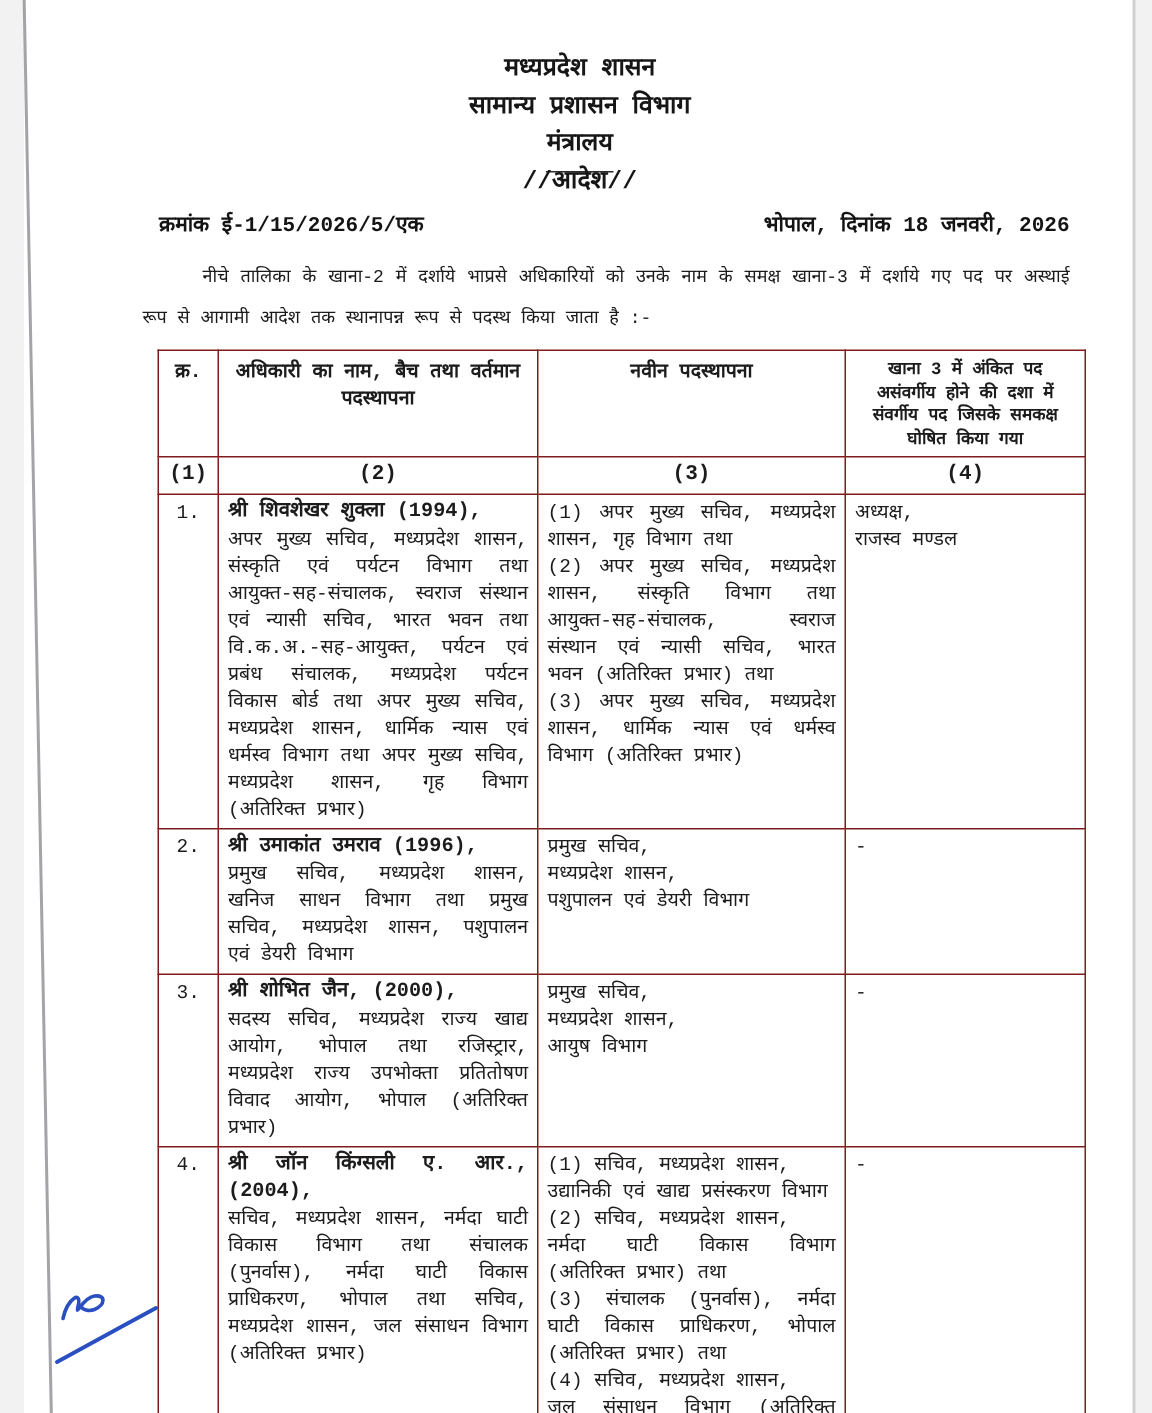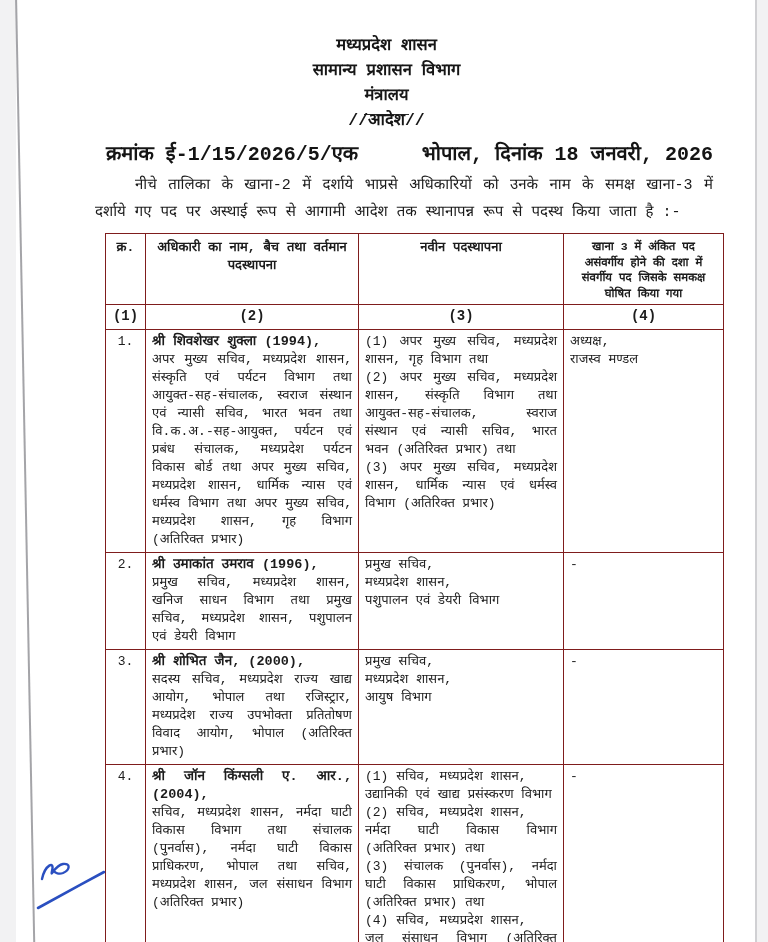--- a/index.html
+++ b/index.html
@@ -20,26 +20,26 @@
 
   .doc-header{
     position:absolute;left:0;top:33px;width:741px;
     text-align:center;font-weight:bold;font-size:16.5px;line-height:25px;color:#161616;
   }
   .doc-header .u{border-bottom:1.5px solid #2a2a2a;padding-bottom:9px;}
 
   .ref-row{
     position:absolute;top:139px;left:90px;right:44px;
     display:flex;justify-content:space-between;
-    font-weight:bold;font-size:20px;color:#141414;
+    font-weight:bold;font-size:14px;color:#141414;
   }
 
   .intro{
     position:absolute;top:172px;left:79px;right:44px;
-    font-size:15px;line-height:27px;text-align:justify;text-indent:40px;color:#1a1a1a;
+    font-size:12px;line-height:27px;text-align:justify;text-indent:40px;color:#1a1a1a;
   }
 
   table.transfer{
     position:absolute;left:89px;top:233px;width:618px;
     border-collapse:collapse;table-layout:fixed;
   }
   .transfer td,.transfer th{
     border:1px solid #7f1d1d;vertical-align:top;
     padding:3px 6px;font-size:13px;line-height:18px;color:#1c1c1c;
   }

